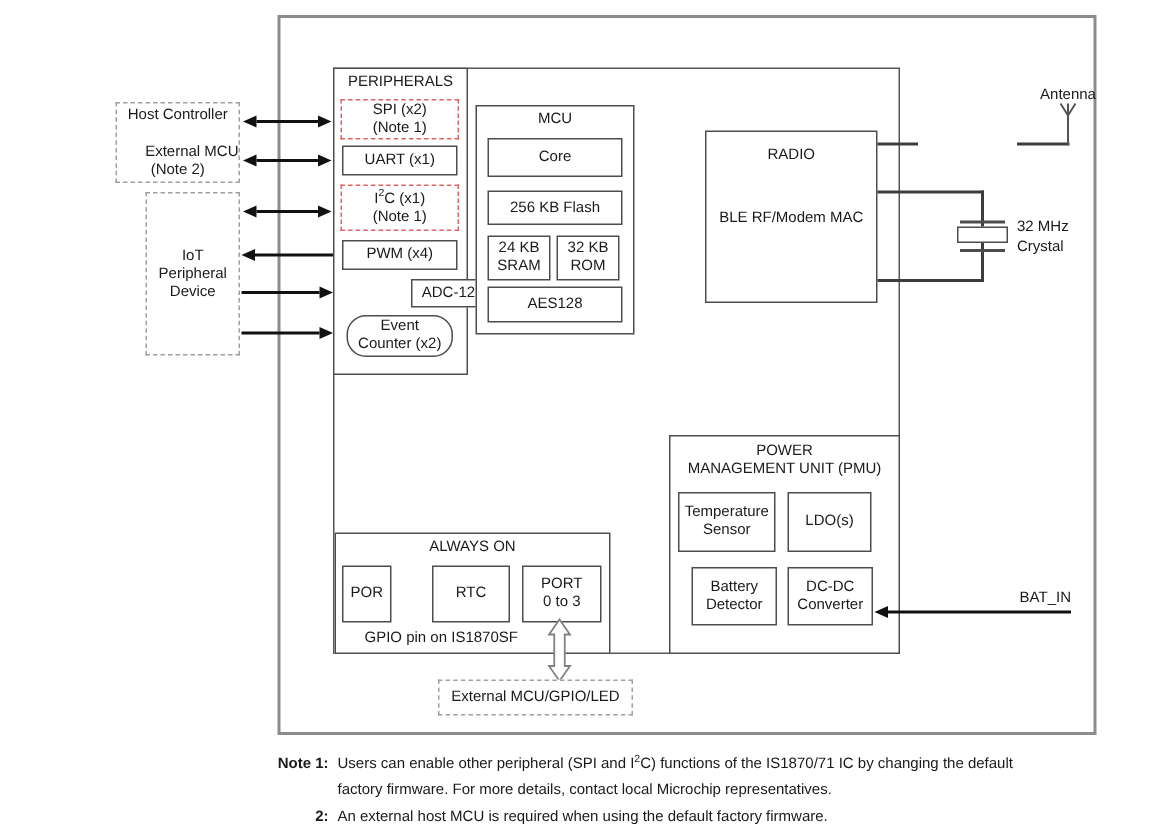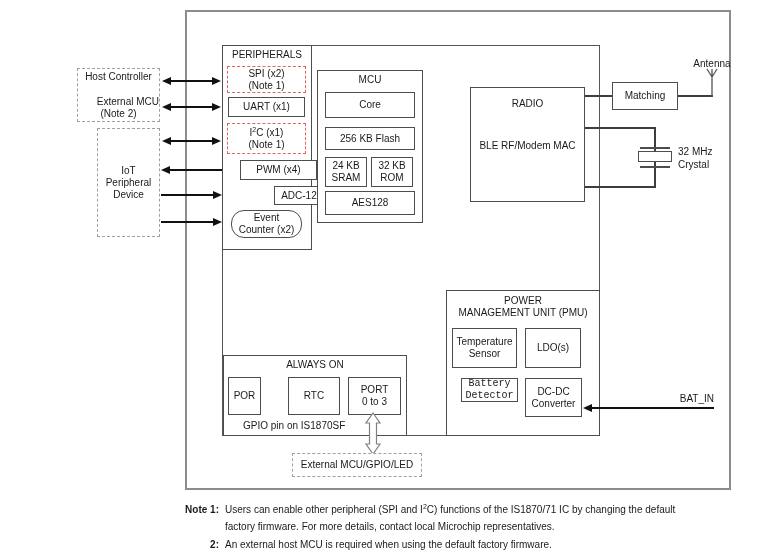--- a/index.html
+++ b/index.html
@@ -60,21 +60,21 @@
   </div>
   <div class="abs box cc" style="left:228px;top:97px;width:77px;height:20px;">
     <span>UART (x1)</span>
   </div>
   <div class="abs red col" style="left:227px;top:123px;width:79px;height:31px;">
     <div>
       <span>I</span><sup>2</sup><span>C (x1)</span>
     </div>
     <div>(Note 1)</div>
   </div>
-  <div class="abs box cc" style="left:228px;top:160px;width:77px;height:20px;margin-left:12px;">
+  <div class="abs box cc" style="left:228px;top:160px;width:77px;height:20px;">
     <span>PWM (x4)</span>
   </div>
   <div class="abs box cc" style="left:226px;top:186px;width:81px;height:19px;margin-left:48px;">
     <span>ADC-12b (x16)</span>
   </div>
   <div class="abs box col" style="left:231px;top:210px;width:71px;height:28px;border-radius:13px;">
     <div>Event</div>
     <div>Counter (x2)</div>
   </div>
 
@@ -98,23 +98,20 @@
   <div class="abs box cc" style="left:325px;top:191px;width:90px;height:24px;">
     <span>AES128</span>
   </div>
 
   <div class="abs box" style="left:470px;top:87px;width:115px;height:115px;">
     <div class="abs" style="top:10px;left:0;right:0;text-align:center;">RADIO</div>
     <div class="abs" style="top:52px;left:0;right:0;text-align:center;">BLE RF/Modem MAC</div>
   </div>
 
   <div class="abs hline" style="left:585px;top:95px;width:27px;"></div>
-  <div class="abs box cc" style="left:612px;top:82px;width:66px;height:28px;">
-    <span>Matching</span>
-  </div>
   <div class="abs hline" style="left:678px;top:95px;width:35px;"></div>
   <div class="abs" style="left:683px;top:58px;width:58px;text-align:center;">Antenna</div>
   <svg class="abs" style="left:705px;top:68px;" width="14" height="29" viewBox="0 0 14 29">
     <path d="M2 1 L7 9 M12 1 L7 9 M7 1 L7 9 M7 9 L7 29" stroke="#555555" stroke-width="1.3" fill="none"></path>
   </svg>
 
   <div class="abs hline" style="left:585px;top:127px;width:71px;"></div>
   <div class="abs hline" style="left:585px;top:186px;width:71px;"></div>
   <div class="abs vline" style="left:654px;top:127px;height:60px;"></div>
   <div class="abs hline" style="left:640px;top:147px;width:30px;background:#4d4d4d;"></div>
@@ -131,21 +128,21 @@
       <div>MANAGEMENT UNIT (PMU)</div>
     </div>
   </div>
   <div class="abs box col" style="left:452px;top:328px;width:65px;height:40px;">
     <div>Temperature</div>
     <div>Sensor</div>
   </div>
   <div class="abs box cc" style="left:525px;top:328px;width:56px;height:40px;">
     <span>LDO(s)</span>
   </div>
-  <div class="abs box col" style="left:461px;top:378px;width:57px;height:24px;font-family:Liberation Mono, monospace;">
+  <div class="abs box col" style="left:461px;top:378px;width:57px;height:39px;">
     <div>Battery</div>
     <div>Detector</div>
   </div>
   <div class="abs box col" style="left:525px;top:378px;width:57px;height:39px;">
     <div>DC-DC</div>
     <div>Converter</div>
   </div>
 
   <div class="abs harrow hl" style="left:592px;top:407px;width:122px;"></div>
   <div class="abs" style="left:634px;top:393px;width:80px;text-align:right;">BAT_IN</div>

